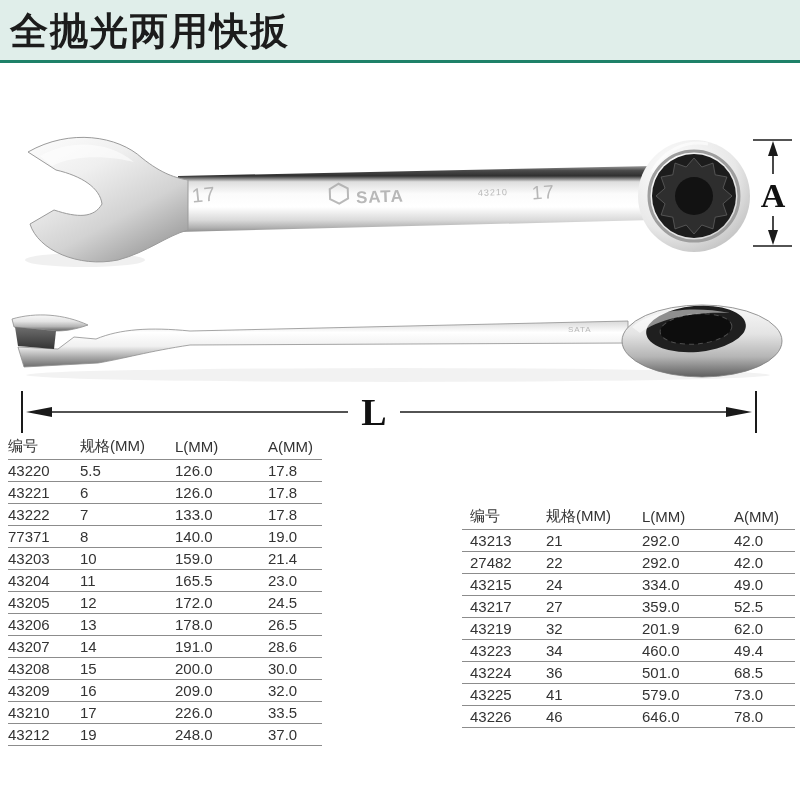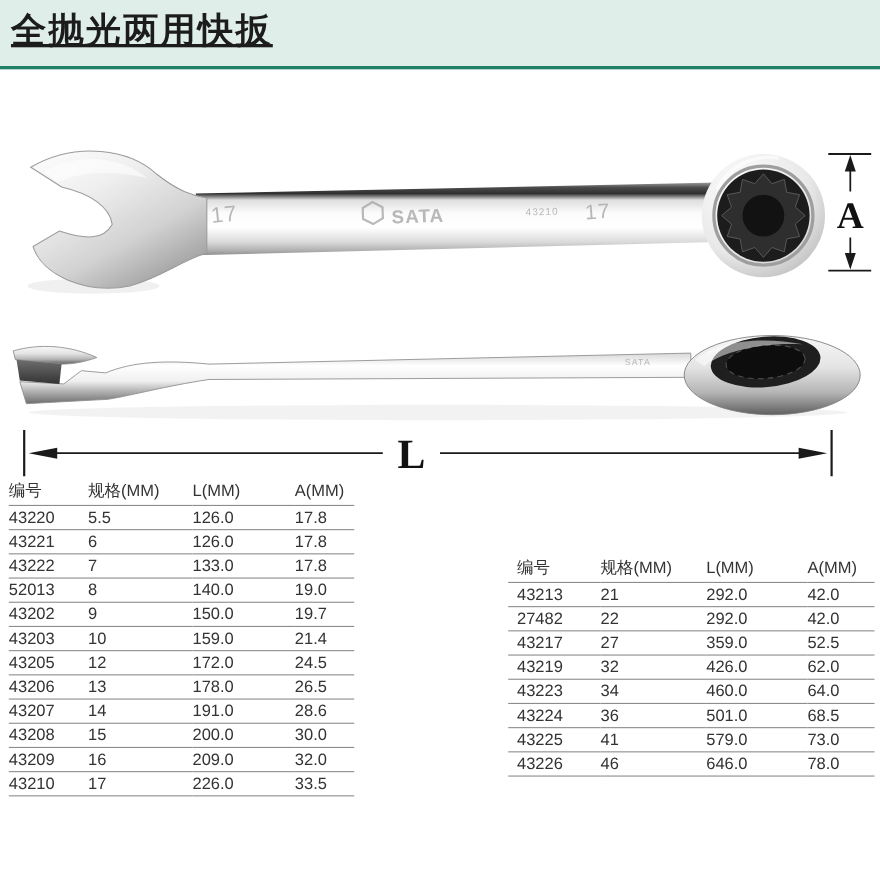--- a/index.html
+++ b/index.html
@@ -2,22 +2,22 @@
 <html><head>
 <meta charset="utf-8">
 <style>
   html,body{margin:0;padding:0;background:#ffffff;}
   #page{position:relative;width:800px;height:800px;overflow:hidden;background:#ffffff;
         font-family:"Liberation Sans",sans-serif;}
 
   
   #banner{position:absolute;left:0;top:0;width:800px;height:63px;background:#e0eeea;
           border-bottom:3px solid #1e8168;box-sizing:border-box;}
-  #page-title{position:absolute;left:10px;top:6px;font-size:32px;font-weight:bold;
-              letter-spacing:2px;color:#1c1c1c;text-decoration:underline;}
+  #page-title{position:absolute;left:10px;top:6px;font-size:38px;font-weight:bold;
+              letter-spacing:2px;color:#1c1c1c;}
 
   
   .layer{position:absolute;left:0;}
 
   
   table.spec{position:absolute;border-collapse:collapse;table-layout:fixed;
              color:#333333;font-family:"Liberation Sans",sans-serif;font-size:15px;}
   table.spec th{font-weight:400;text-align:left;height:26px;vertical-align:middle;
                 border-bottom:1px solid #8c8c8c;padding:0;margin-top:15px;}
   table.spec td{height:21px;vertical-align:middle;border-bottom:1px solid #8c8c8c;padding:0;}
@@ -189,38 +189,38 @@
           <td>126.0</td>
           <td>17.8</td>
         </tr>
         <tr>
           <td>43222</td>
           <td>7</td>
           <td>133.0</td>
           <td>17.8</td>
         </tr>
         <tr>
-          <td>52013</td>
+          <td>77371</td>
           <td>8</td>
           <td>140.0</td>
           <td>19.0</td>
-        </tr>
-        <tr>
-          <td>43202</td>
-          <td>9</td>
-          <td>150.0</td>
-          <td>19.7</td>
         </tr>
         <tr>
           <td>43203</td>
           <td>10</td>
           <td>159.0</td>
           <td>21.4</td>
         </tr>
         <tr>
+          <td>43204</td>
+          <td>11</td>
+          <td>165.5</td>
+          <td>23.0</td>
+        </tr>
+        <tr>
           <td>43205</td>
           <td>12</td>
           <td>172.0</td>
           <td>24.5</td>
         </tr>
         <tr>
           <td>43206</td>
           <td>13</td>
           <td>178.0</td>
           <td>26.5</td>
@@ -241,20 +241,26 @@
           <td>43209</td>
           <td>16</td>
           <td>209.0</td>
           <td>32.0</td>
         </tr>
         <tr>
           <td>43210</td>
           <td>17</td>
           <td>226.0</td>
           <td>33.5</td>
+        </tr>
+        <tr>
+          <td>43212</td>
+          <td>19</td>
+          <td>248.0</td>
+          <td>37.0</td>
         </tr>
       </tbody>
   </table>
 
   <table class="spec" id="table-right">
     <colgroup>
         <col style="width:84px">
         <col style="width:96px">
         <col style="width:92px">
         <col style="width:61px">
@@ -274,36 +280,42 @@
           <td>292.0</td>
           <td>42.0</td>
         </tr>
         <tr>
           <td>27482</td>
           <td>22</td>
           <td>292.0</td>
           <td>42.0</td>
         </tr>
         <tr>
+          <td>43215</td>
+          <td>24</td>
+          <td>334.0</td>
+          <td>49.0</td>
+        </tr>
+        <tr>
           <td>43217</td>
           <td>27</td>
           <td>359.0</td>
           <td>52.5</td>
         </tr>
         <tr>
           <td>43219</td>
           <td>32</td>
-          <td>426.0</td>
+          <td>201.9</td>
           <td>62.0</td>
         </tr>
         <tr>
           <td>43223</td>
           <td>34</td>
           <td>460.0</td>
-          <td>64.0</td>
+          <td>49.4</td>
         </tr>
         <tr>
           <td>43224</td>
           <td>36</td>
           <td>501.0</td>
           <td>68.5</td>
         </tr>
         <tr>
           <td>43225</td>
           <td>41</td>

